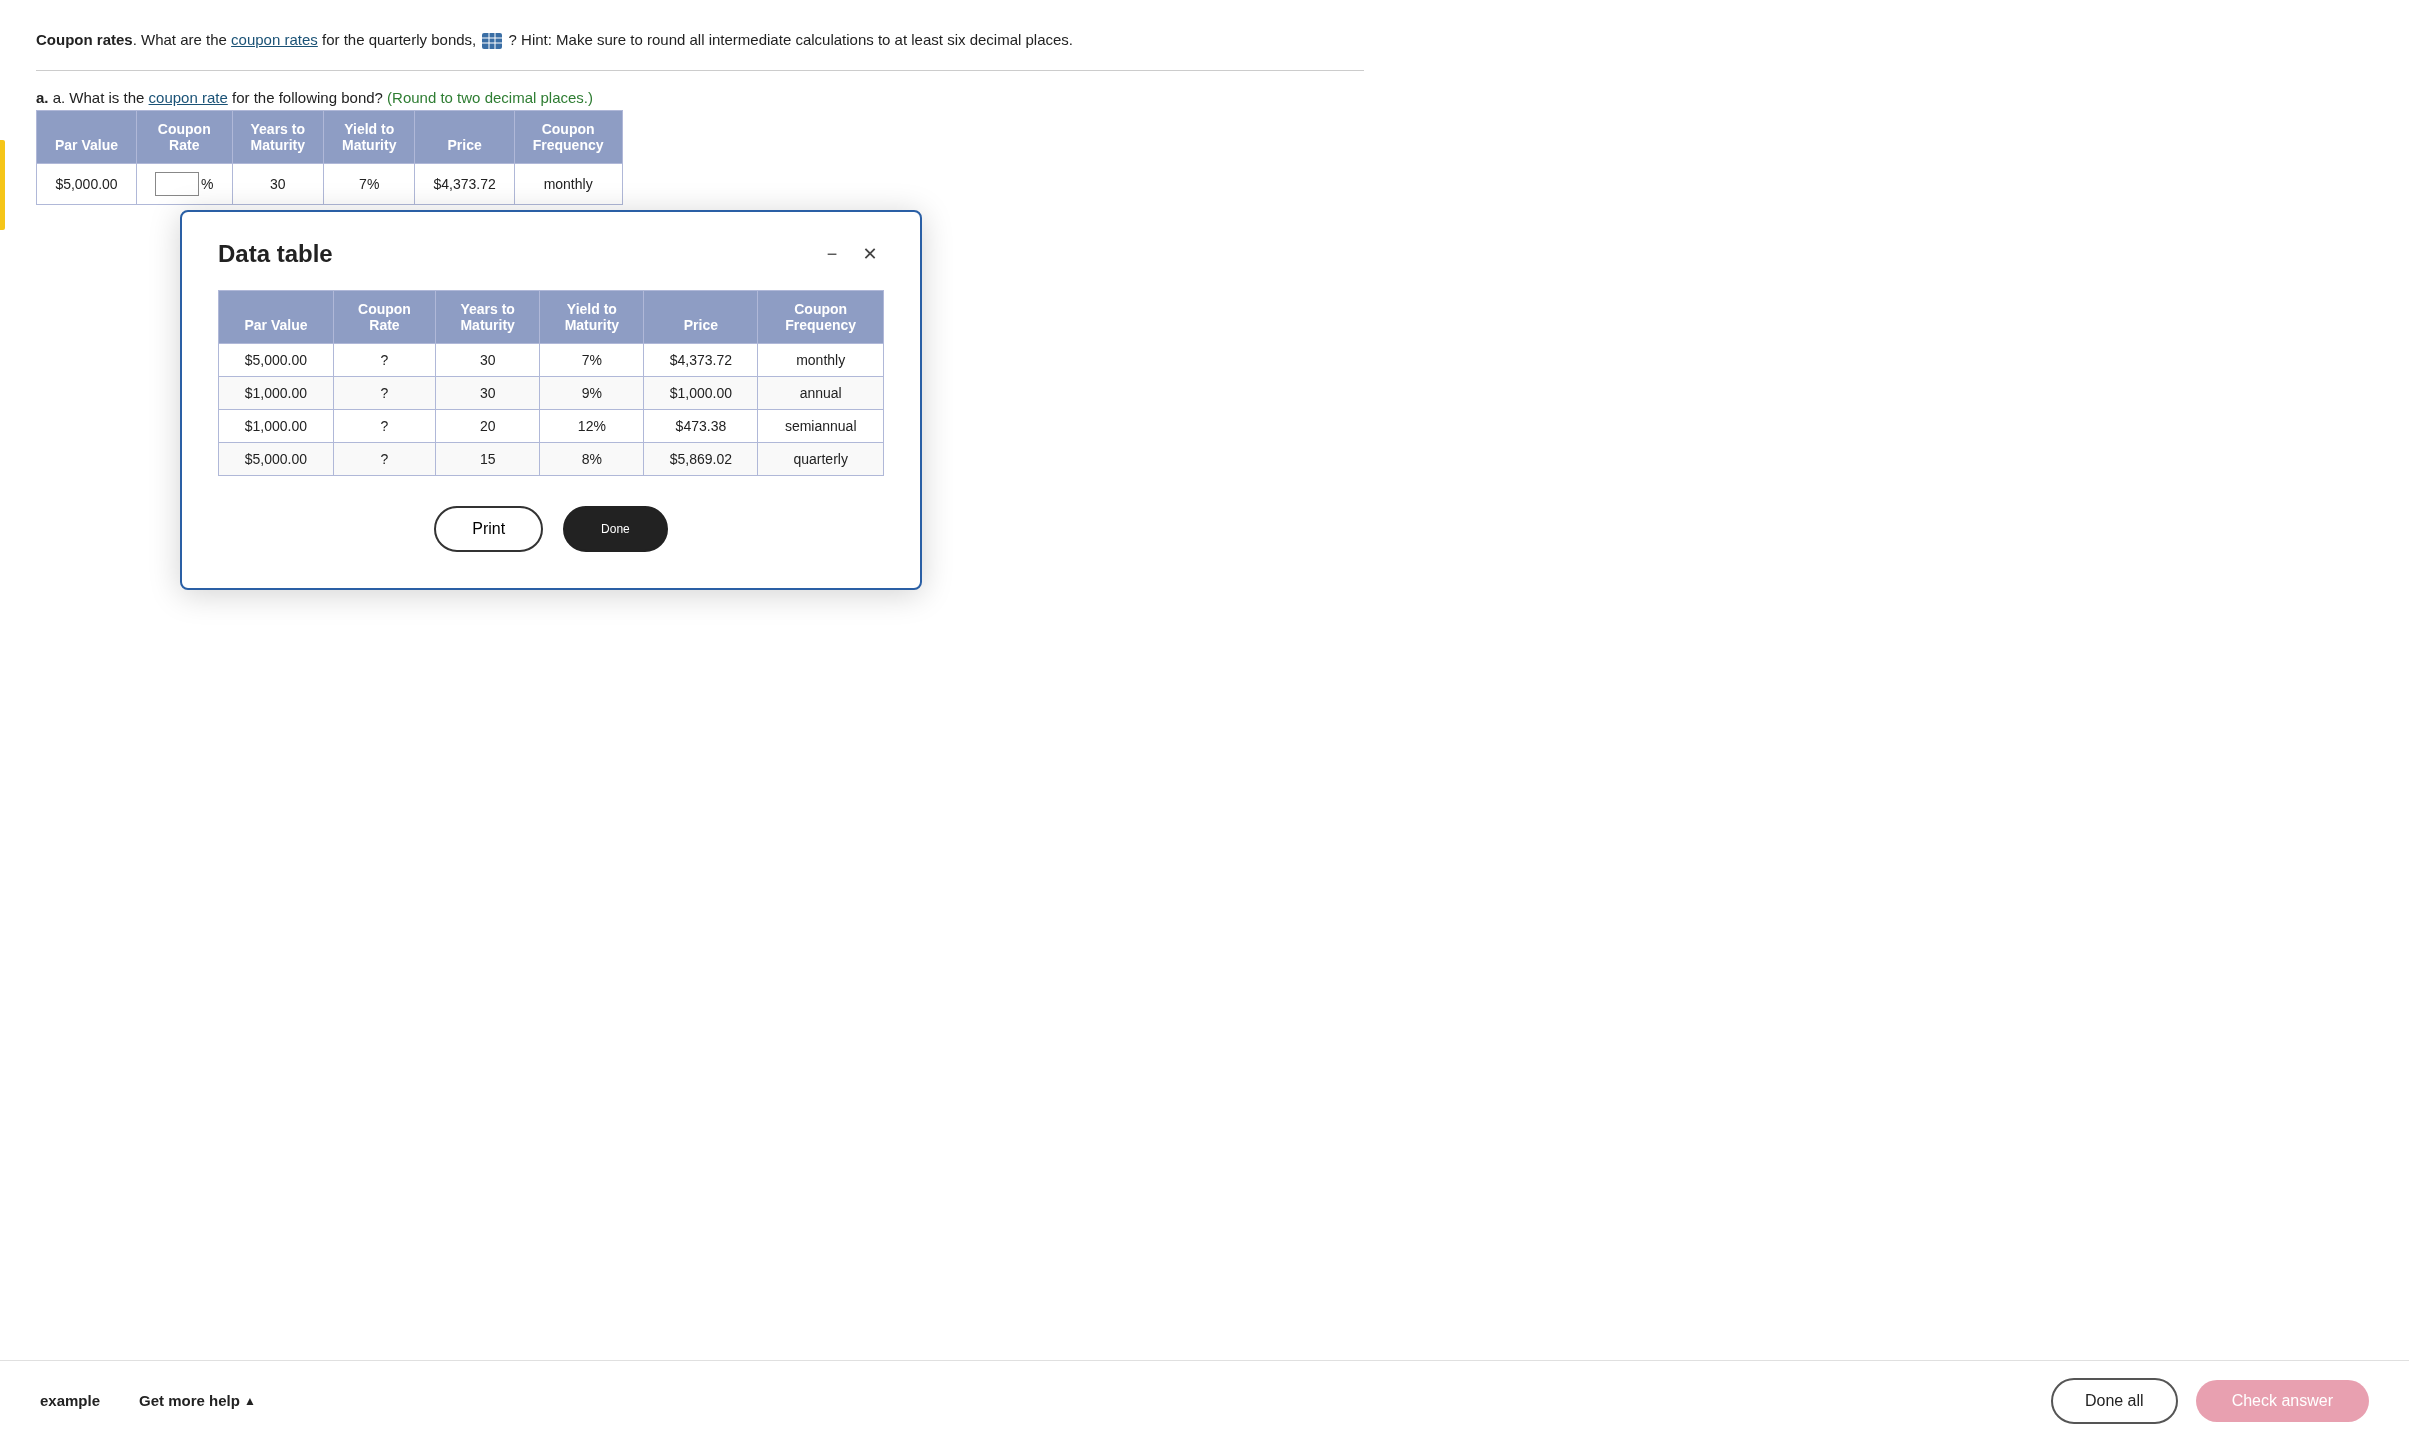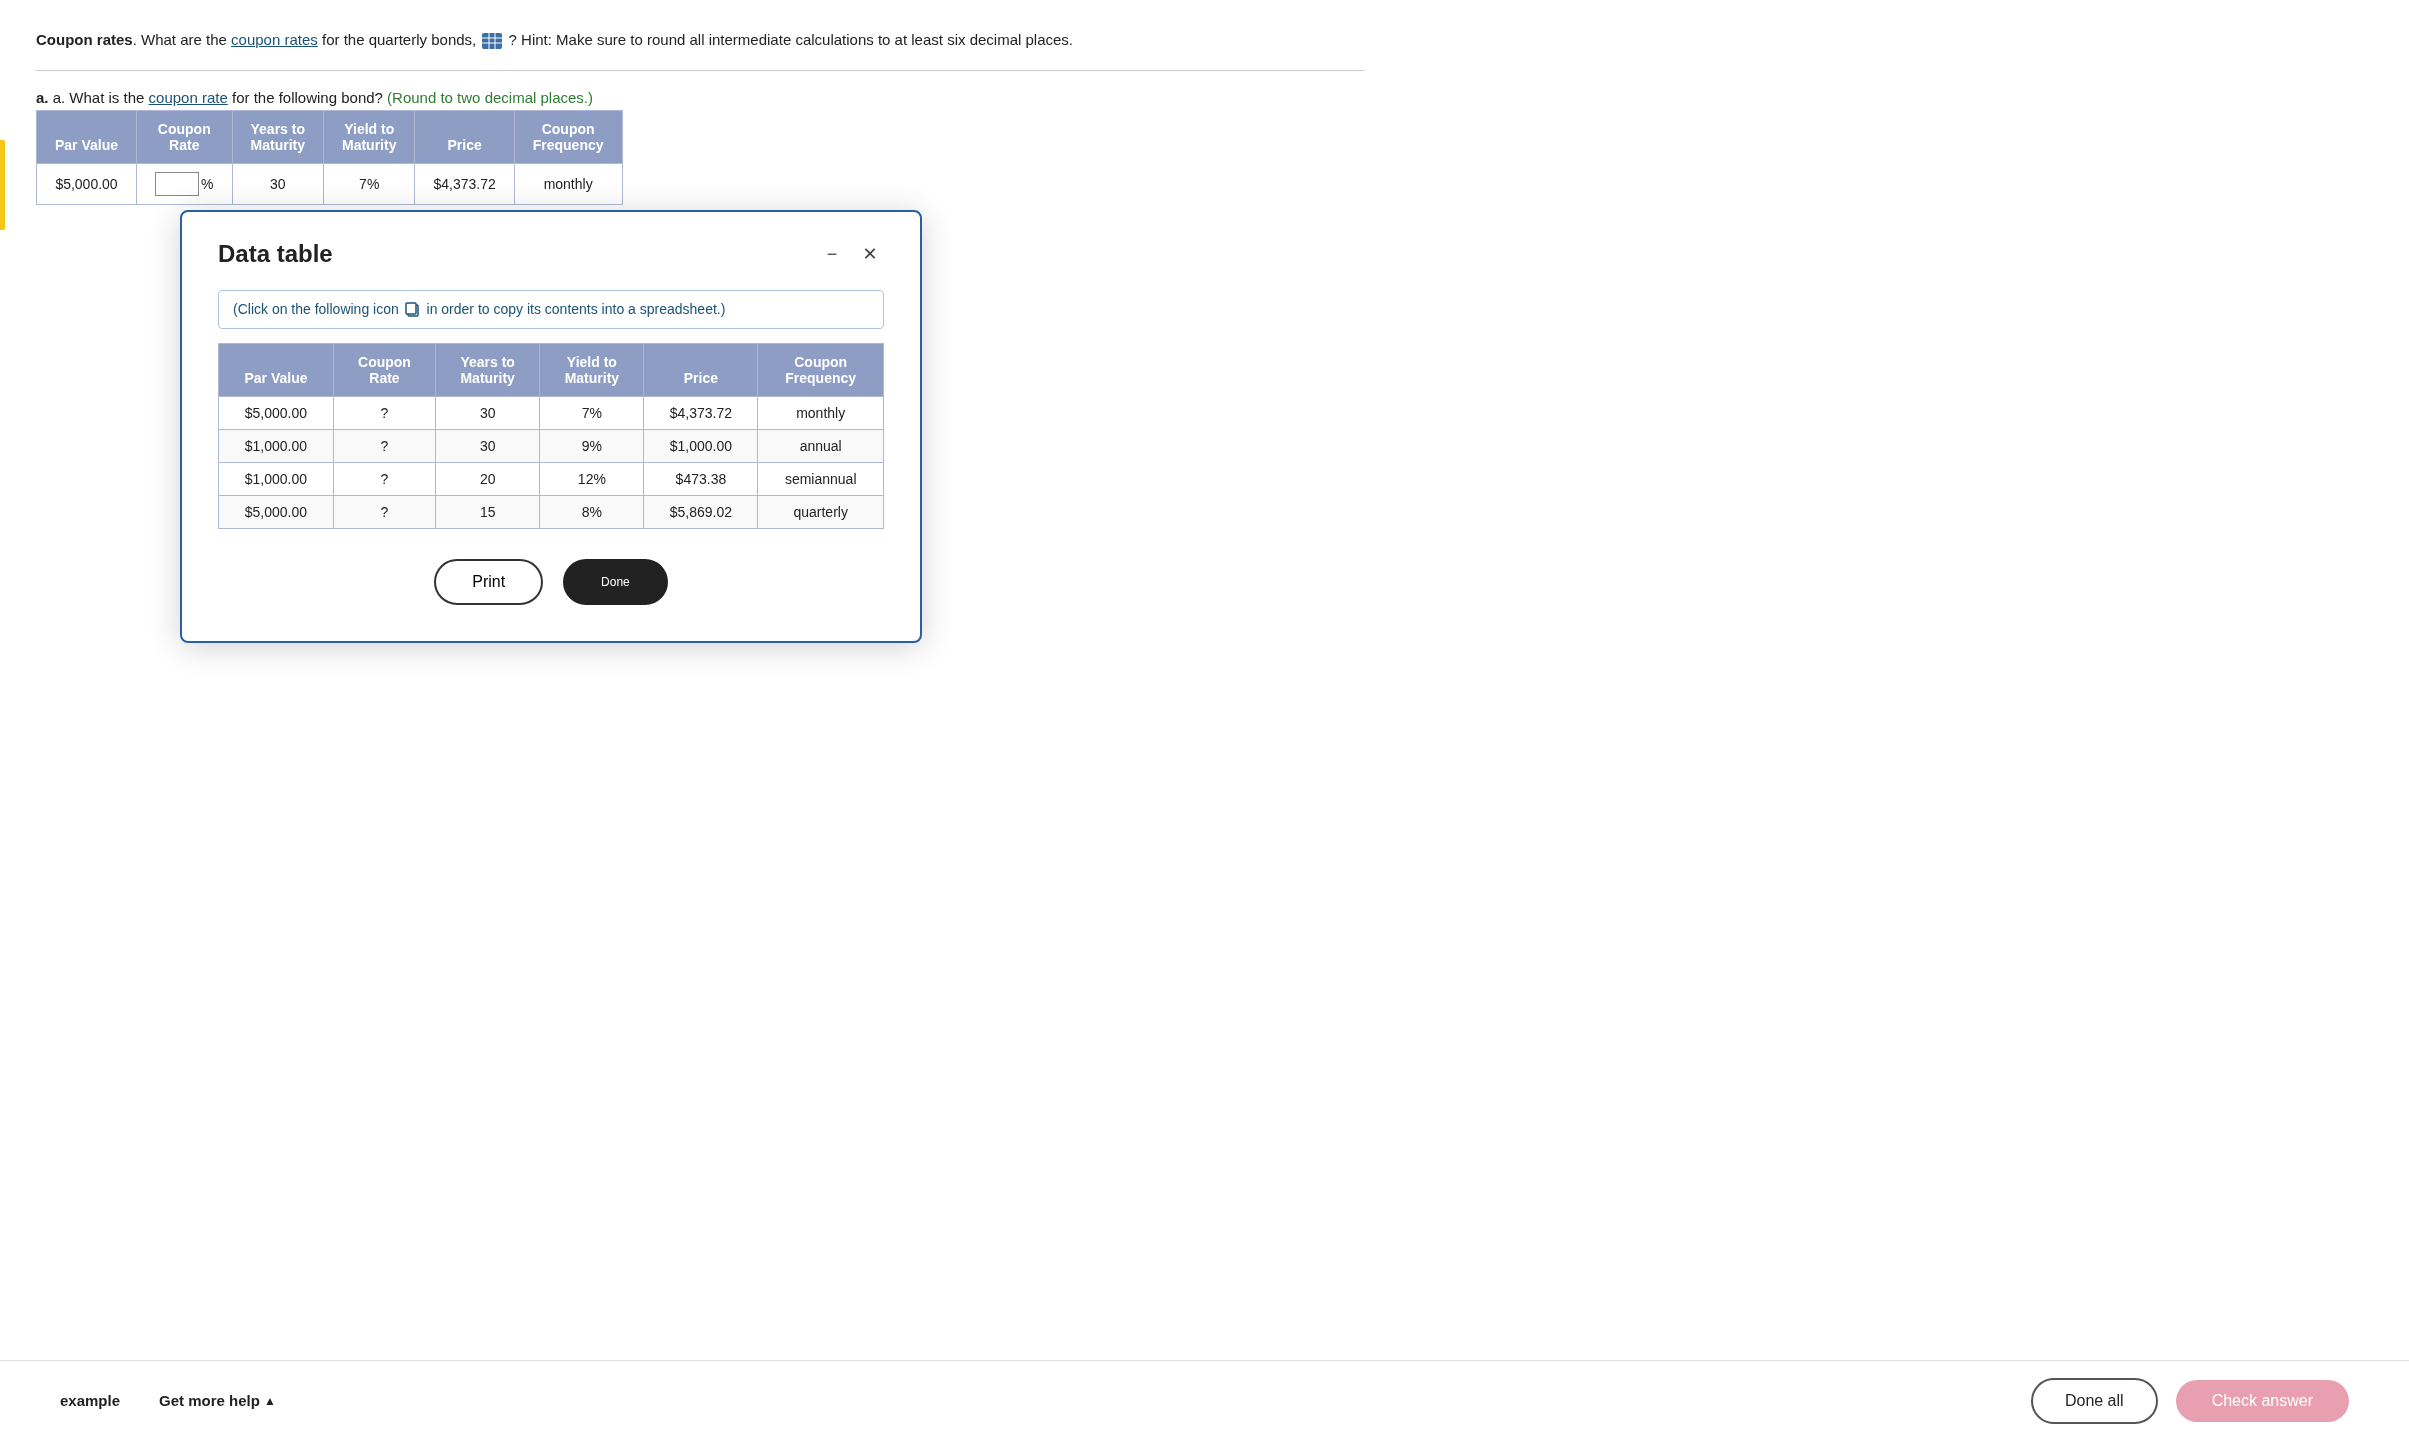--- a/index.html
+++ b/index.html
@@ -203,21 +203,21 @@
       position: fixed;
       bottom: 0;
       left: 0;
       right: 0;
       height: 80px;
       background: #fff;
       border-top: 1px solid #e0e0e0;
       display: flex;
       align-items: center;
       justify-content: space-between;
-      padding: 0 60px;
+      padding: 0 40px;
       z-index: 100;
     }
     .bottom-left {
       display: flex;
       align-items: center;
       gap: 32px;
     }
     .example-label {
       font-size: 15px;
       font-weight: bold;
@@ -314,30 +314,20 @@
 
   <div class="modal-overlay">
     <div class="modal-titlebar">
       <span class="modal-title">Data table</span>
       <div class="modal-controls">
         <button class="modal-btn-minimize">−</button>
         <button class="modal-btn-close">✕</button>
       </div>
     </div>
 
-    <div class="modal-note">
-      <span>(Click on the following icon </span>
-      <span>
-        <svg width="16" height="16" viewBox="0 0 16 16" style="vertical-align:middle;margin:0 2px;">
-          <rect x="3" y="3" width="10" height="11" rx="1" fill="none" stroke="#1a5276" stroke-width="1.5"></rect>
-          <rect x="1" y="1" width="10" height="11" rx="1" fill="white" stroke="#1a5276" stroke-width="1.5"></rect>
-        </svg>
-      </span>
-      <span> in order to copy its contents into a spreadsheet.)</span>
-    </div>
 
     <table class="data-table">
       <thead>
         <tr>
           <th>Par Value</th>
           <th>Coupon<br>Rate</th>
           <th>Years to<br>Maturity</th>
           <th>Yield to<br>Maturity</th>
           <th>Price</th>
           <th>Coupon<br>Frequency</th>

